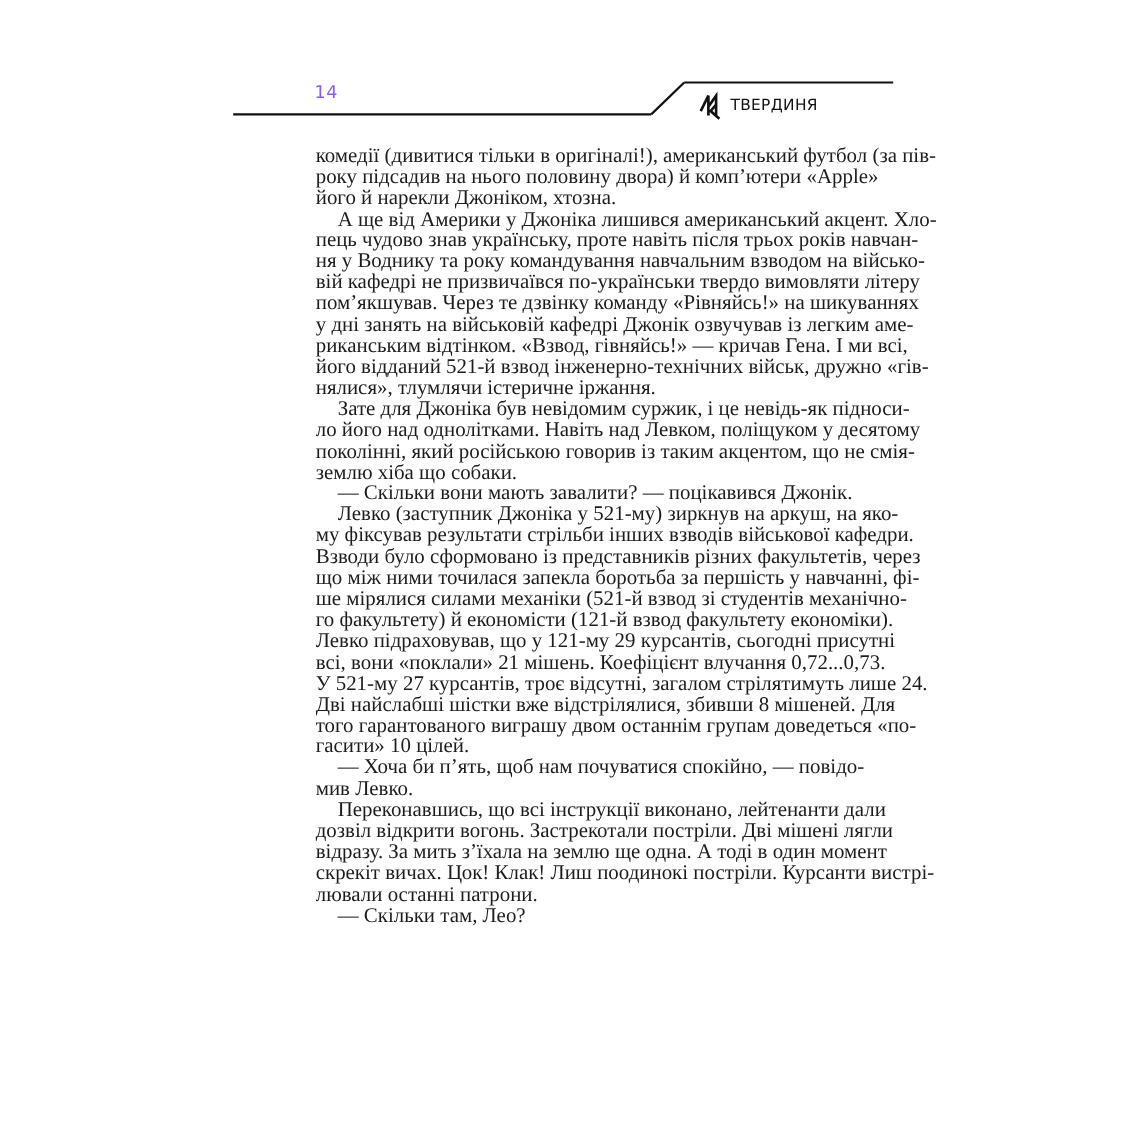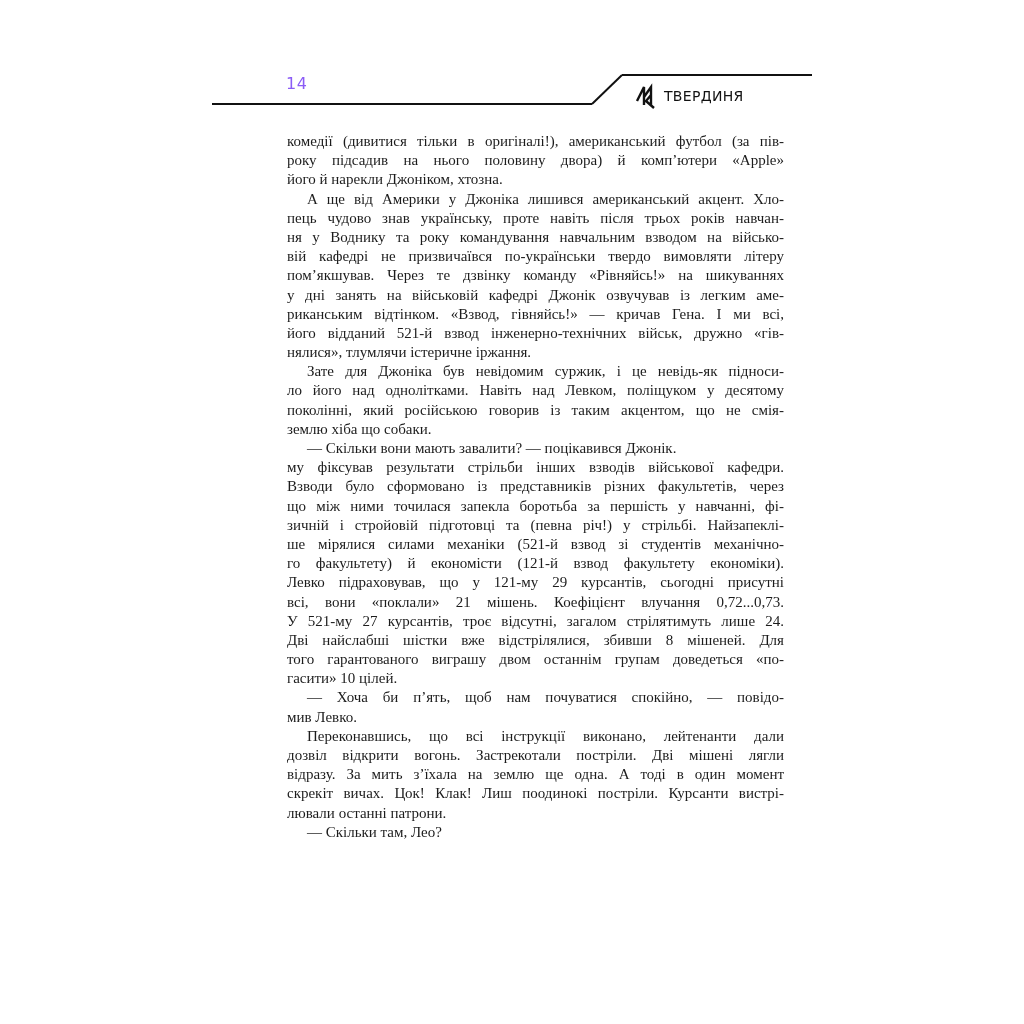--- a/index.html
+++ b/index.html
@@ -54,21 +54,21 @@
       color: #111;
       margin-left: 6px;
       letter-spacing: 0.3px;
     }
     .text-block {
       position: absolute;
       left: 287px;
       top: 132px;
       width: 497px;
       font-family: "Liberation Serif", serif;
-      font-size: 15px;
+      font-size: 19px;
       line-height: 19.2px;
       color: #1c1c1c;
     }
     .line {
       display: block;
       white-space: nowrap;
       text-align: justify;
       text-align-last: justify;
       height: 19.2px;
     }
@@ -108,24 +108,24 @@
     <span class="line">пом’якшував. Через те дзвінку команду «Рівняйсь!» на шикуваннях</span>
     <span class="line">у дні занять на військовій кафедрі Джонік озвучував із легким аме-</span>
     <span class="line">риканським відтінком. «Взвод, гівняйсь!» — кричав Гена. І ми всі,</span>
     <span class="line">його відданий 521-й взвод інженерно-технічних військ, дружно «гів-</span>
     <span class="line last">нялися», тлумлячи істеричне іржання.</span>
     <span class="line indent">Зате для Джоніка був невідомим суржик, і це невідь-як підноси-</span>
     <span class="line">ло його над однолітками. Навіть над Левком, поліщуком у десятому</span>
     <span class="line">поколінні, який російською говорив із таким акцентом, що не смія-</span>
     <span class="line last">землю хіба що собаки.</span>
     <span class="line indent last">— Скільки вони мають завалити? — поцікавився Джонік.</span>
+    <span class="line indent">Левко (заступник Джоніка у 521-му) зиркнув на аркуш, на яко-</span>
     <span class="line">му фіксував результати стрільби інших взводів військової кафедри.</span>
     <span class="line">Взводи було сформовано із представників різних факультетів, через</span>
     <span class="line">що між ними точилася запекла боротьба за першість у навчанні, фі-</span>
-    <span class="line">зичній і стройовій підготовці та (певна річ!) у стрільбі. Найзапеклі-</span>
     <span class="line">ше мірялися силами механіки (521-й взвод зі студентів механічно-</span>
     <span class="line">го факультету) й економісти (121-й взвод факультету економіки).</span>
     <span class="line">Левко підраховував, що у 121-му 29 курсантів, сьогодні присутні</span>
     <span class="line">всі, вони «поклали» 21 мішень. Коефіцієнт влучання 0,72...0,73.</span>
     <span class="line">У 521-му 27 курсантів, троє відсутні, загалом стрілятимуть лише 24.</span>
     <span class="line">Дві найслабші шістки вже відстрілялися, збивши 8 мішеней. Для</span>
     <span class="line">того гарантованого виграшу двом останнім групам доведеться «по-</span>
     <span class="line last">гасити» 10 цілей.</span>
     <span class="line indent">— Хоча би п’ять, щоб нам почуватися спокійно, — повідо-</span>
     <span class="line last">мив Левко.</span>

